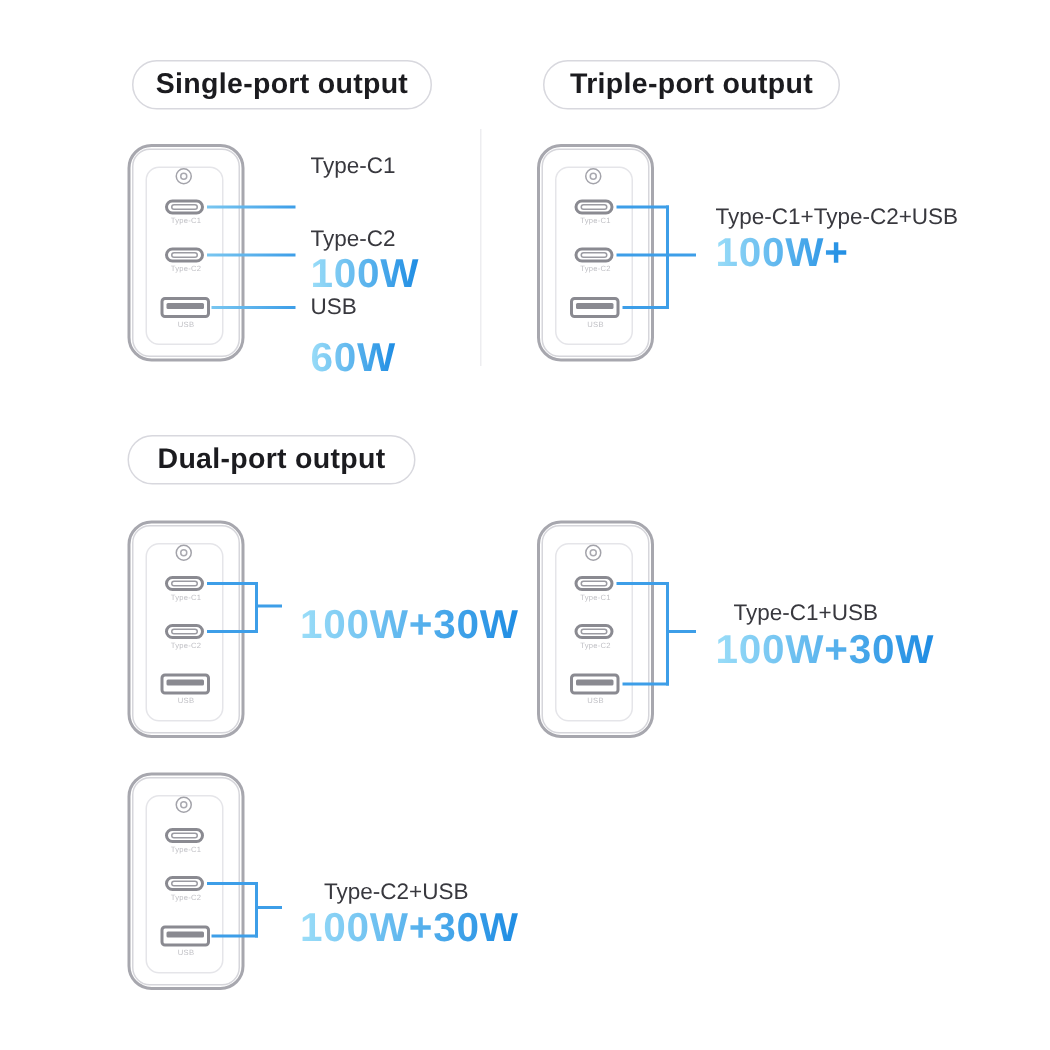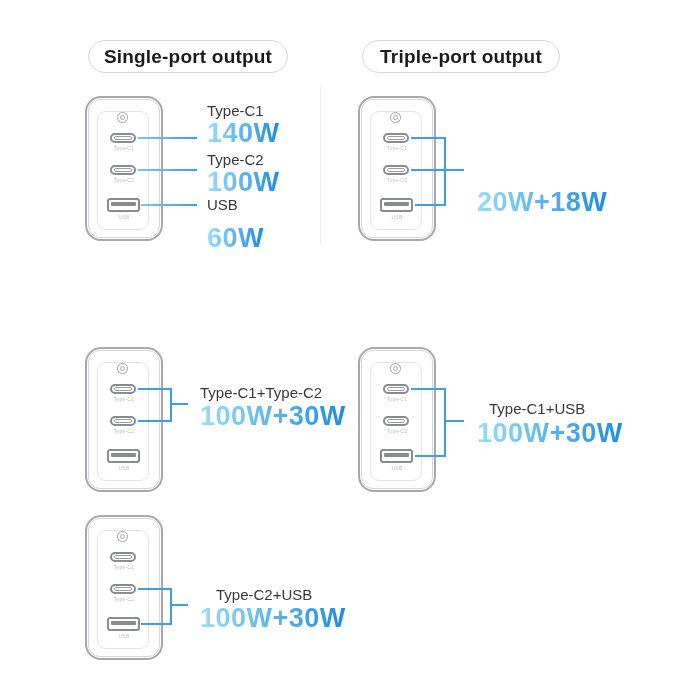--- a/index.html
+++ b/index.html
@@ -66,41 +66,43 @@
 <body>
 
 <div id="stage">
 
   <div class="pill" style="left:362px;top:40px;width:198px">
     <span>Triple-port output</span>
   </div>
   <div class="pill" style="left:88px;top:40px;width:200px">
     <span>Single-port output</span>
   </div>
+  <div class="pill" style="left:85px;top:290px;width:192px">
+    <span>Dual-port output</span>
+  </div>
 
   <div class="divider" style="left:320px;top:86px;width:1px;height:158px"></div>
 
   <div class="device" style="left:85px;top:96px">
     <div class="dev-inner"></div>
     <div class="panel"></div>
     <div class="logo"></div>
     <div class="port-c pc1"></div>
     <div class="port-label pl1">Type-C1</div>
     <div class="port-c pc2"></div>
     <div class="port-label pl2">Type-C2</div>
     <div class="port-u"></div>
     <div class="port-label pl3">USB</div>
   </div>
 
   <div class="hline" style="left:138px;top:137px;width:59px"></div>
   <div class="hline" style="left:138px;top:169px;width:59px"></div>
   <div class="hline" style="left:141px;top:204px;width:56px"></div>
 
   <div class="combo" style="left:207px;top:102px">Type-C1</div>
-  <div class="watts" style="left:207px;top:117px">140W</div>
   <div class="combo" style="left:207px;top:151px">Type-C2</div>
   <div class="watts" style="left:207px;top:166px">100W</div>
   <div class="combo" style="left:207px;top:196px">USB</div>
   <div class="watts" style="left:207px;top:222px">60W</div>
 
   <div class="device" style="left:358px;top:96px">
     <div class="dev-inner"></div>
     <div class="panel"></div>
     <div class="logo"></div>
     <div class="port-c pc1"></div>
@@ -110,40 +112,40 @@
     <div class="port-u"></div>
     <div class="port-label pl3">USB</div>
   </div>
 
   <div class="bline" style="left:411px;top:137px;width:35px;height:2px"></div>
   <div class="bline" style="left:411px;top:169px;width:35px;height:2px"></div>
   <div class="bline" style="left:415px;top:204px;width:31px;height:2px"></div>
   <div class="bline" style="left:444px;top:137px;width:2px;height:69px"></div>
   <div class="bline" style="left:446px;top:169px;width:18px;height:2px"></div>
 
-  <div class="watts" style="left:477px;top:186px">20W+18W</div>
+  <div class="combo" style="left:477px;top:136px">Type-C1+Type-C2+USB</div>
+  <div class="watts" style="left:477px;top:152px">100W+</div>
 
   <div class="device" style="left:85px;top:347px">
     <div class="dev-inner"></div>
     <div class="panel"></div>
     <div class="logo"></div>
     <div class="port-c pc1"></div>
     <div class="port-label pl1">Type-C1</div>
     <div class="port-c pc2"></div>
     <div class="port-label pl2">Type-C2</div>
     <div class="port-u"></div>
     <div class="port-label pl3">USB</div>
   </div>
 
   <div class="bline" style="left:138px;top:388px;width:34px;height:2px"></div>
   <div class="bline" style="left:138px;top:420px;width:34px;height:2px"></div>
   <div class="bline" style="left:170px;top:388px;width:2px;height:34px"></div>
   <div class="bline" style="left:172px;top:403px;width:16px;height:2px"></div>
 
-  <div class="combo" style="left:200px;top:384px">Type-C1+Type-C2</div>
   <div class="watts" style="left:200px;top:400px">100W+30W</div>
 
   <div class="device" style="left:358px;top:347px">
     <div class="dev-inner"></div>
     <div class="panel"></div>
     <div class="logo"></div>
     <div class="port-c pc1"></div>
     <div class="port-label pl1">Type-C1</div>
     <div class="port-c pc2"></div>
     <div class="port-label pl2">Type-C2</div>

